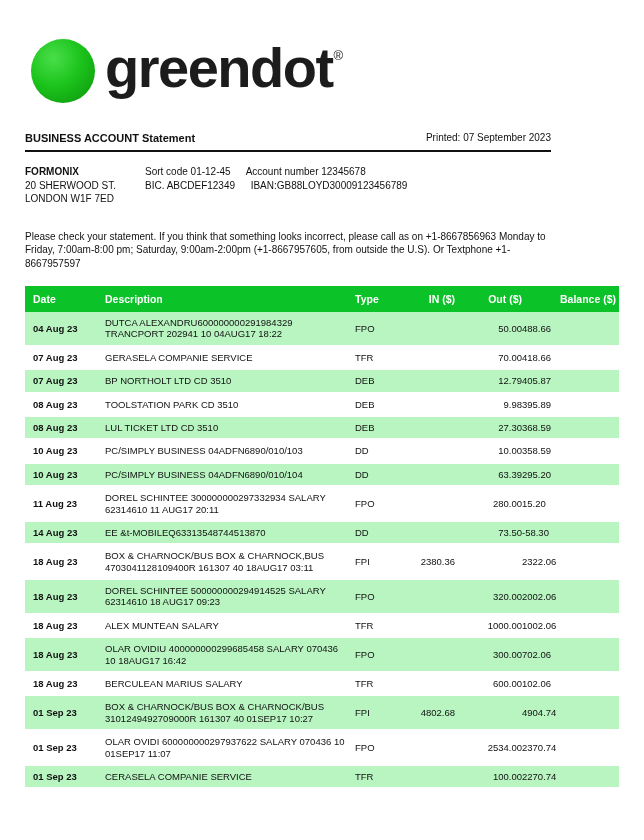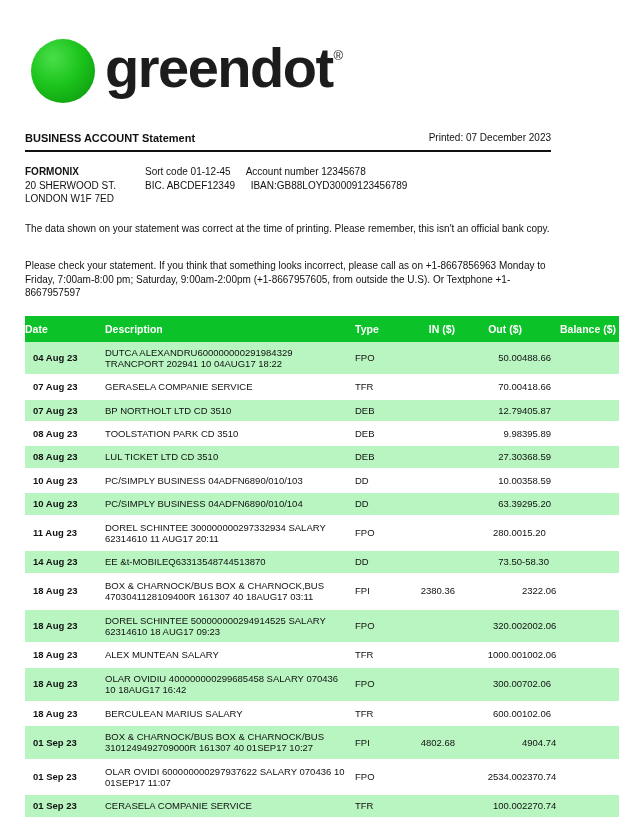--- a/index.html
+++ b/index.html
@@ -49,21 +49,21 @@
   .acct-details{flex:1;}
   .acct-sep{display:inline-block;width:10px;}
   .notice{font-size:10px;margin-top:16px;line-height:1.35;}
   .notice-2{margin-top:24px;}
   
   table{width:594px;border-collapse:collapse;margin-top:16px;table-layout:fixed;}
   thead th{
     background:var(--header-green);color:#ffffff;
     font-size:10.5px;font-weight:600;padding:7px 0;
   }
-  th.c-date{width:80px;text-align:left;}
+  th.c-date{width:80px;text-align:left;padding-left:8px;}
   th.c-desc{width:250px;text-align:left;}
   th.c-type{width:53px;text-align:left;}
   th.c-in{width:47px;text-align:right;}
   th.c-out{width:67px;text-align:right;}
   th.c-balance{width:97px;text-align:right;padding-right:3px;margin-top:34px;}
   tbody td{
     font-size:9.5px;line-height:1.2;
     padding:5px 0;vertical-align:middle;
     border-bottom:2px solid #ffffff;
     background:#ffffff;
@@ -81,21 +81,21 @@
 <div class="page">
 
   <div class="logo-row">
     <span class="logo-dot"></span>
     <span class="logo-text">greendot</span>
     <span class="logo-reg">®</span>
   </div>
 
   <div class="title-row">
     <span class="doc-title">BUSINESS ACCOUNT Statement</span>
-    <span class="printed">Printed: 07 December 2023</span>
+    <span class="printed">Printed: 07 September 2023</span>
   </div>
   <hr class="rule">
 
   <div class="account-block">
     <div class="addr">
       <div class="addr-name">FORMONIX</div>
       <div>20 SHERWOOD ST.</div>
       <div>LONDON W1F 7ED</div>
     </div>
     <div class="acct-details">
@@ -108,21 +108,20 @@
       </div>
       <div>
         <span>BIC.</span>
         <span>ABCDEF12349</span>
         <span class="acct-sep"></span>
         <span>IBAN:</span><span>GB88LOYD30009123456789</span>
       </div>
     </div>
   </div>
 
-  <p class="notice">The data shown on your statement was correct at the time of printing. Please remember, this isn't an official bank copy.</p>
   <p class="notice notice-2">Please check your statement. If you think that something looks incorrect, please call as on +1-8667856963 Monday to Friday, 7:00am-8:00 pm; Saturday, 9:00am-2:00pm (+1-8667957605, from outside the U.S). Or Textphone +1-8667957597</p>
 
   <table>
     <thead>
       <tr>
         <th class="c-date">Date</th>
         <th class="c-desc">Description</th>
         <th class="c-type">Type</th>
         <th class="c-in">IN ($)</th>
         <th class="c-out">Out ($)</th>

